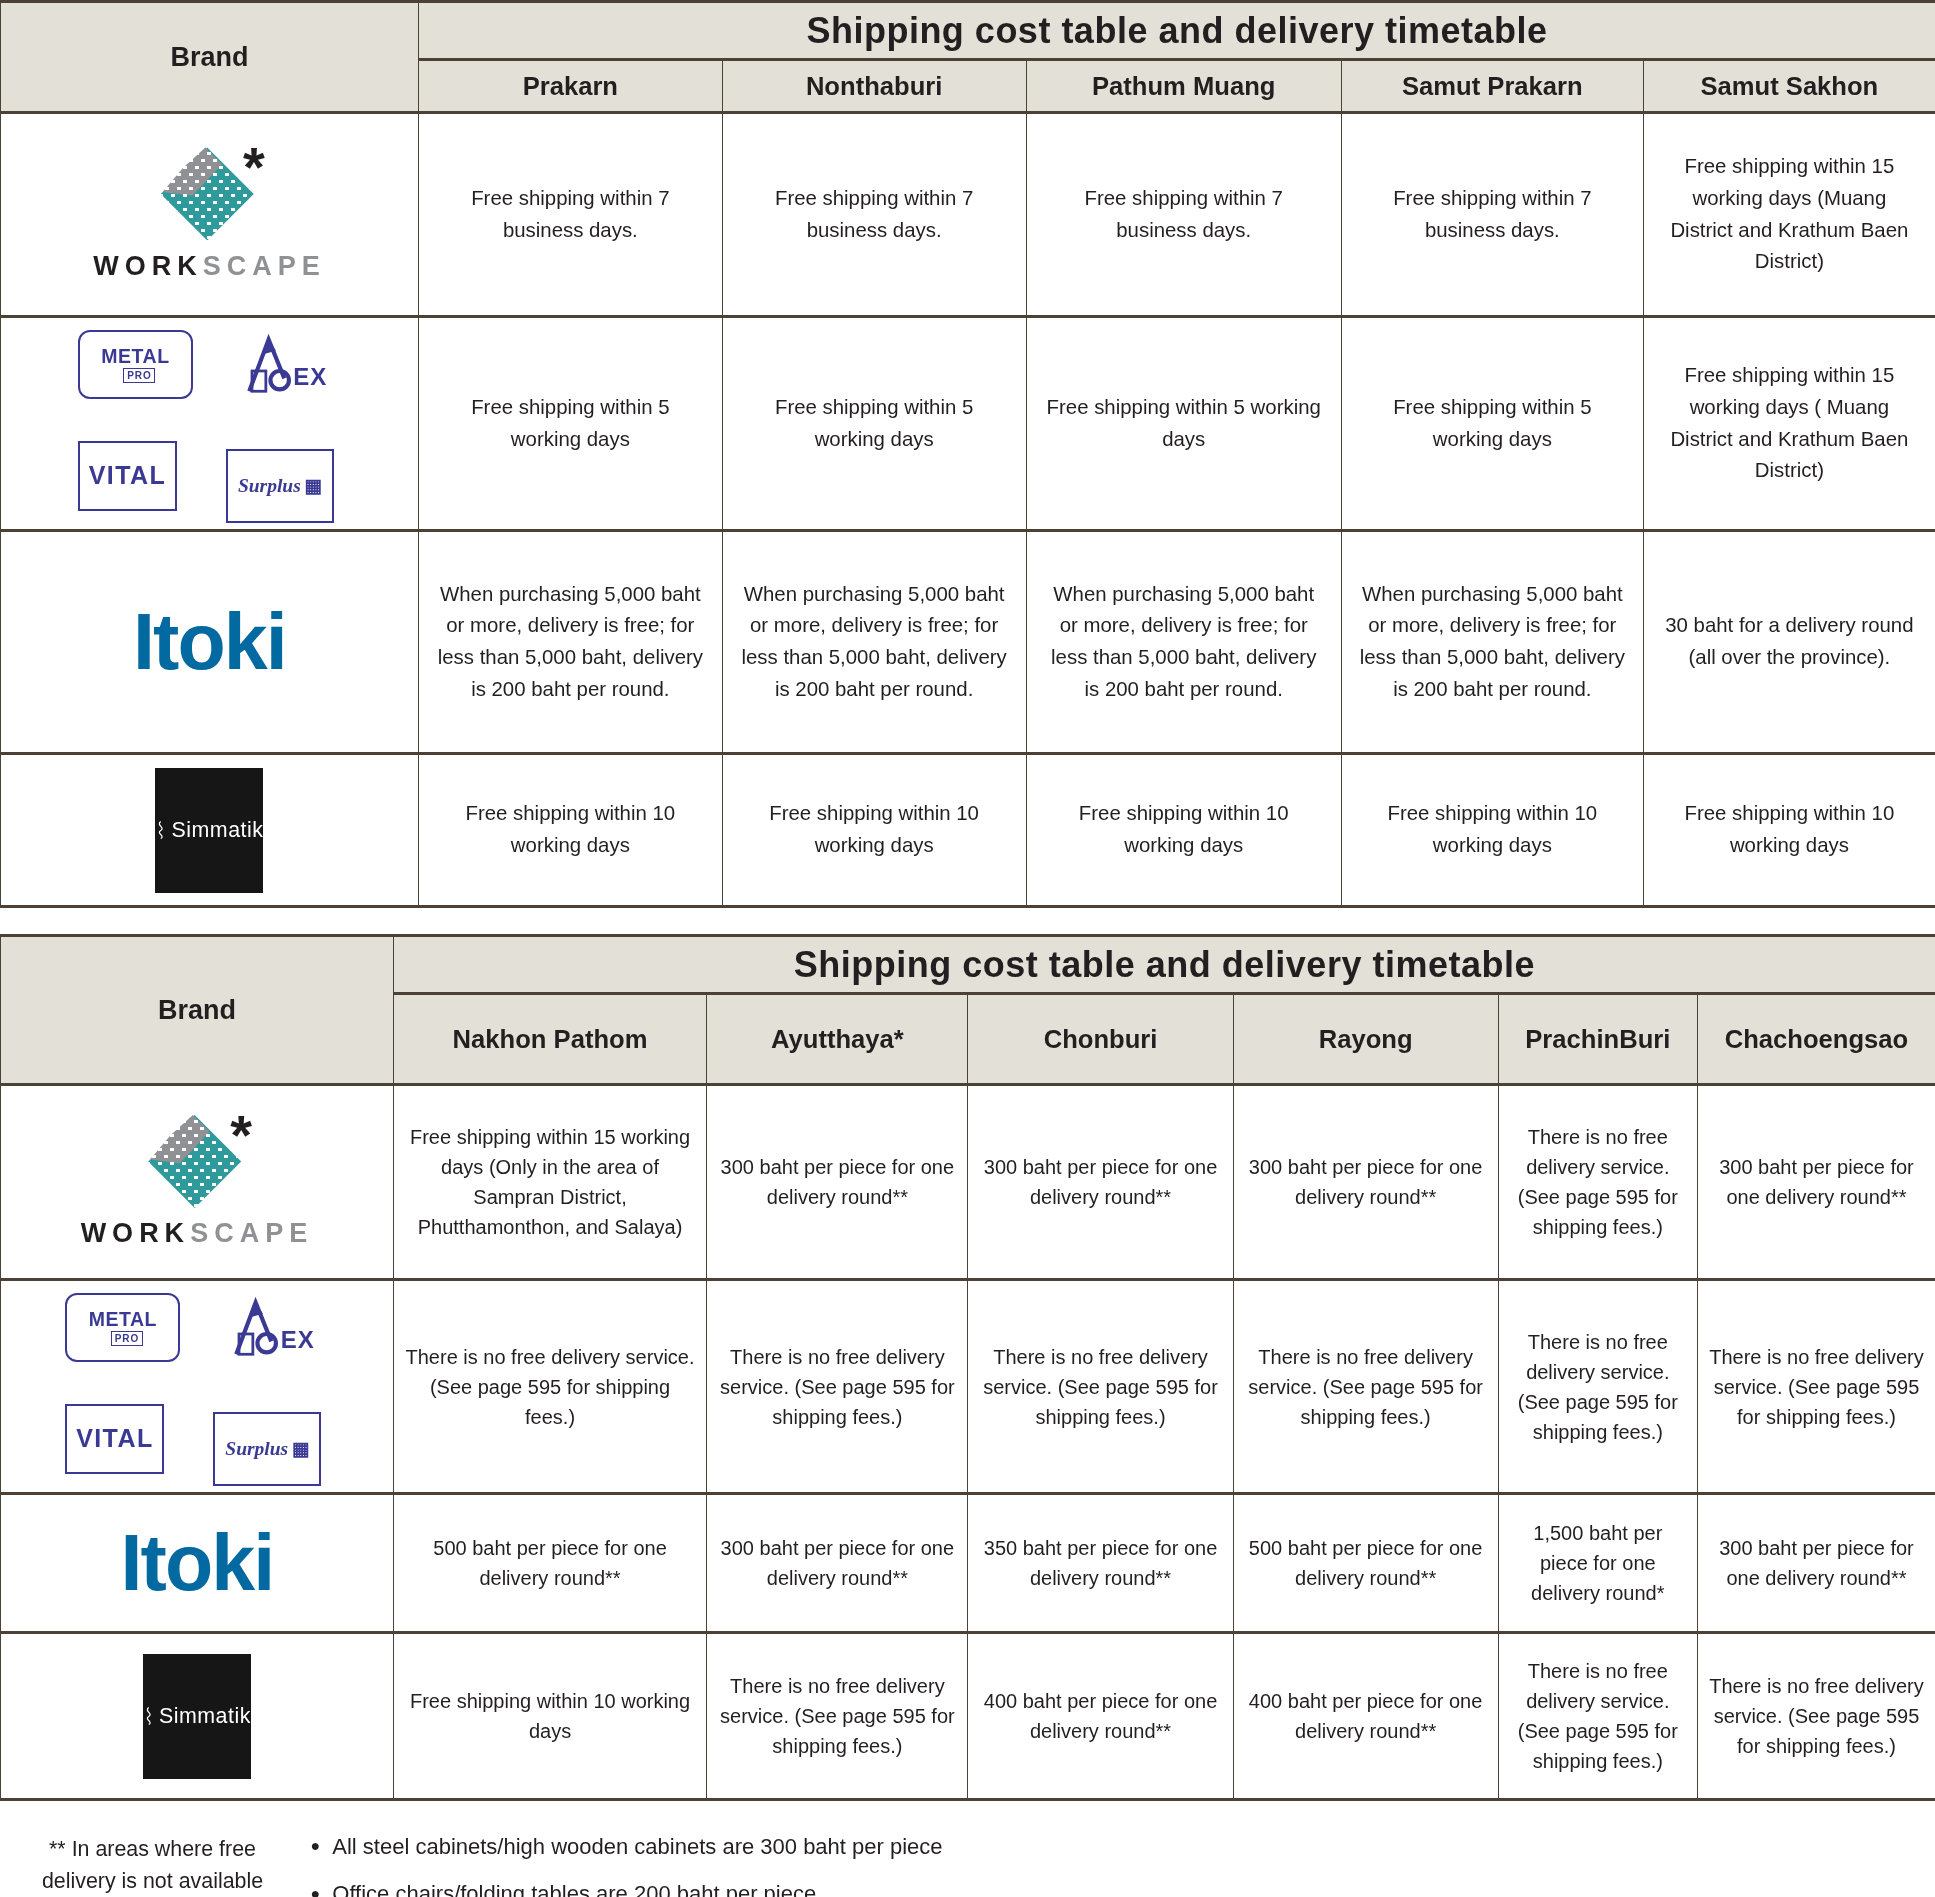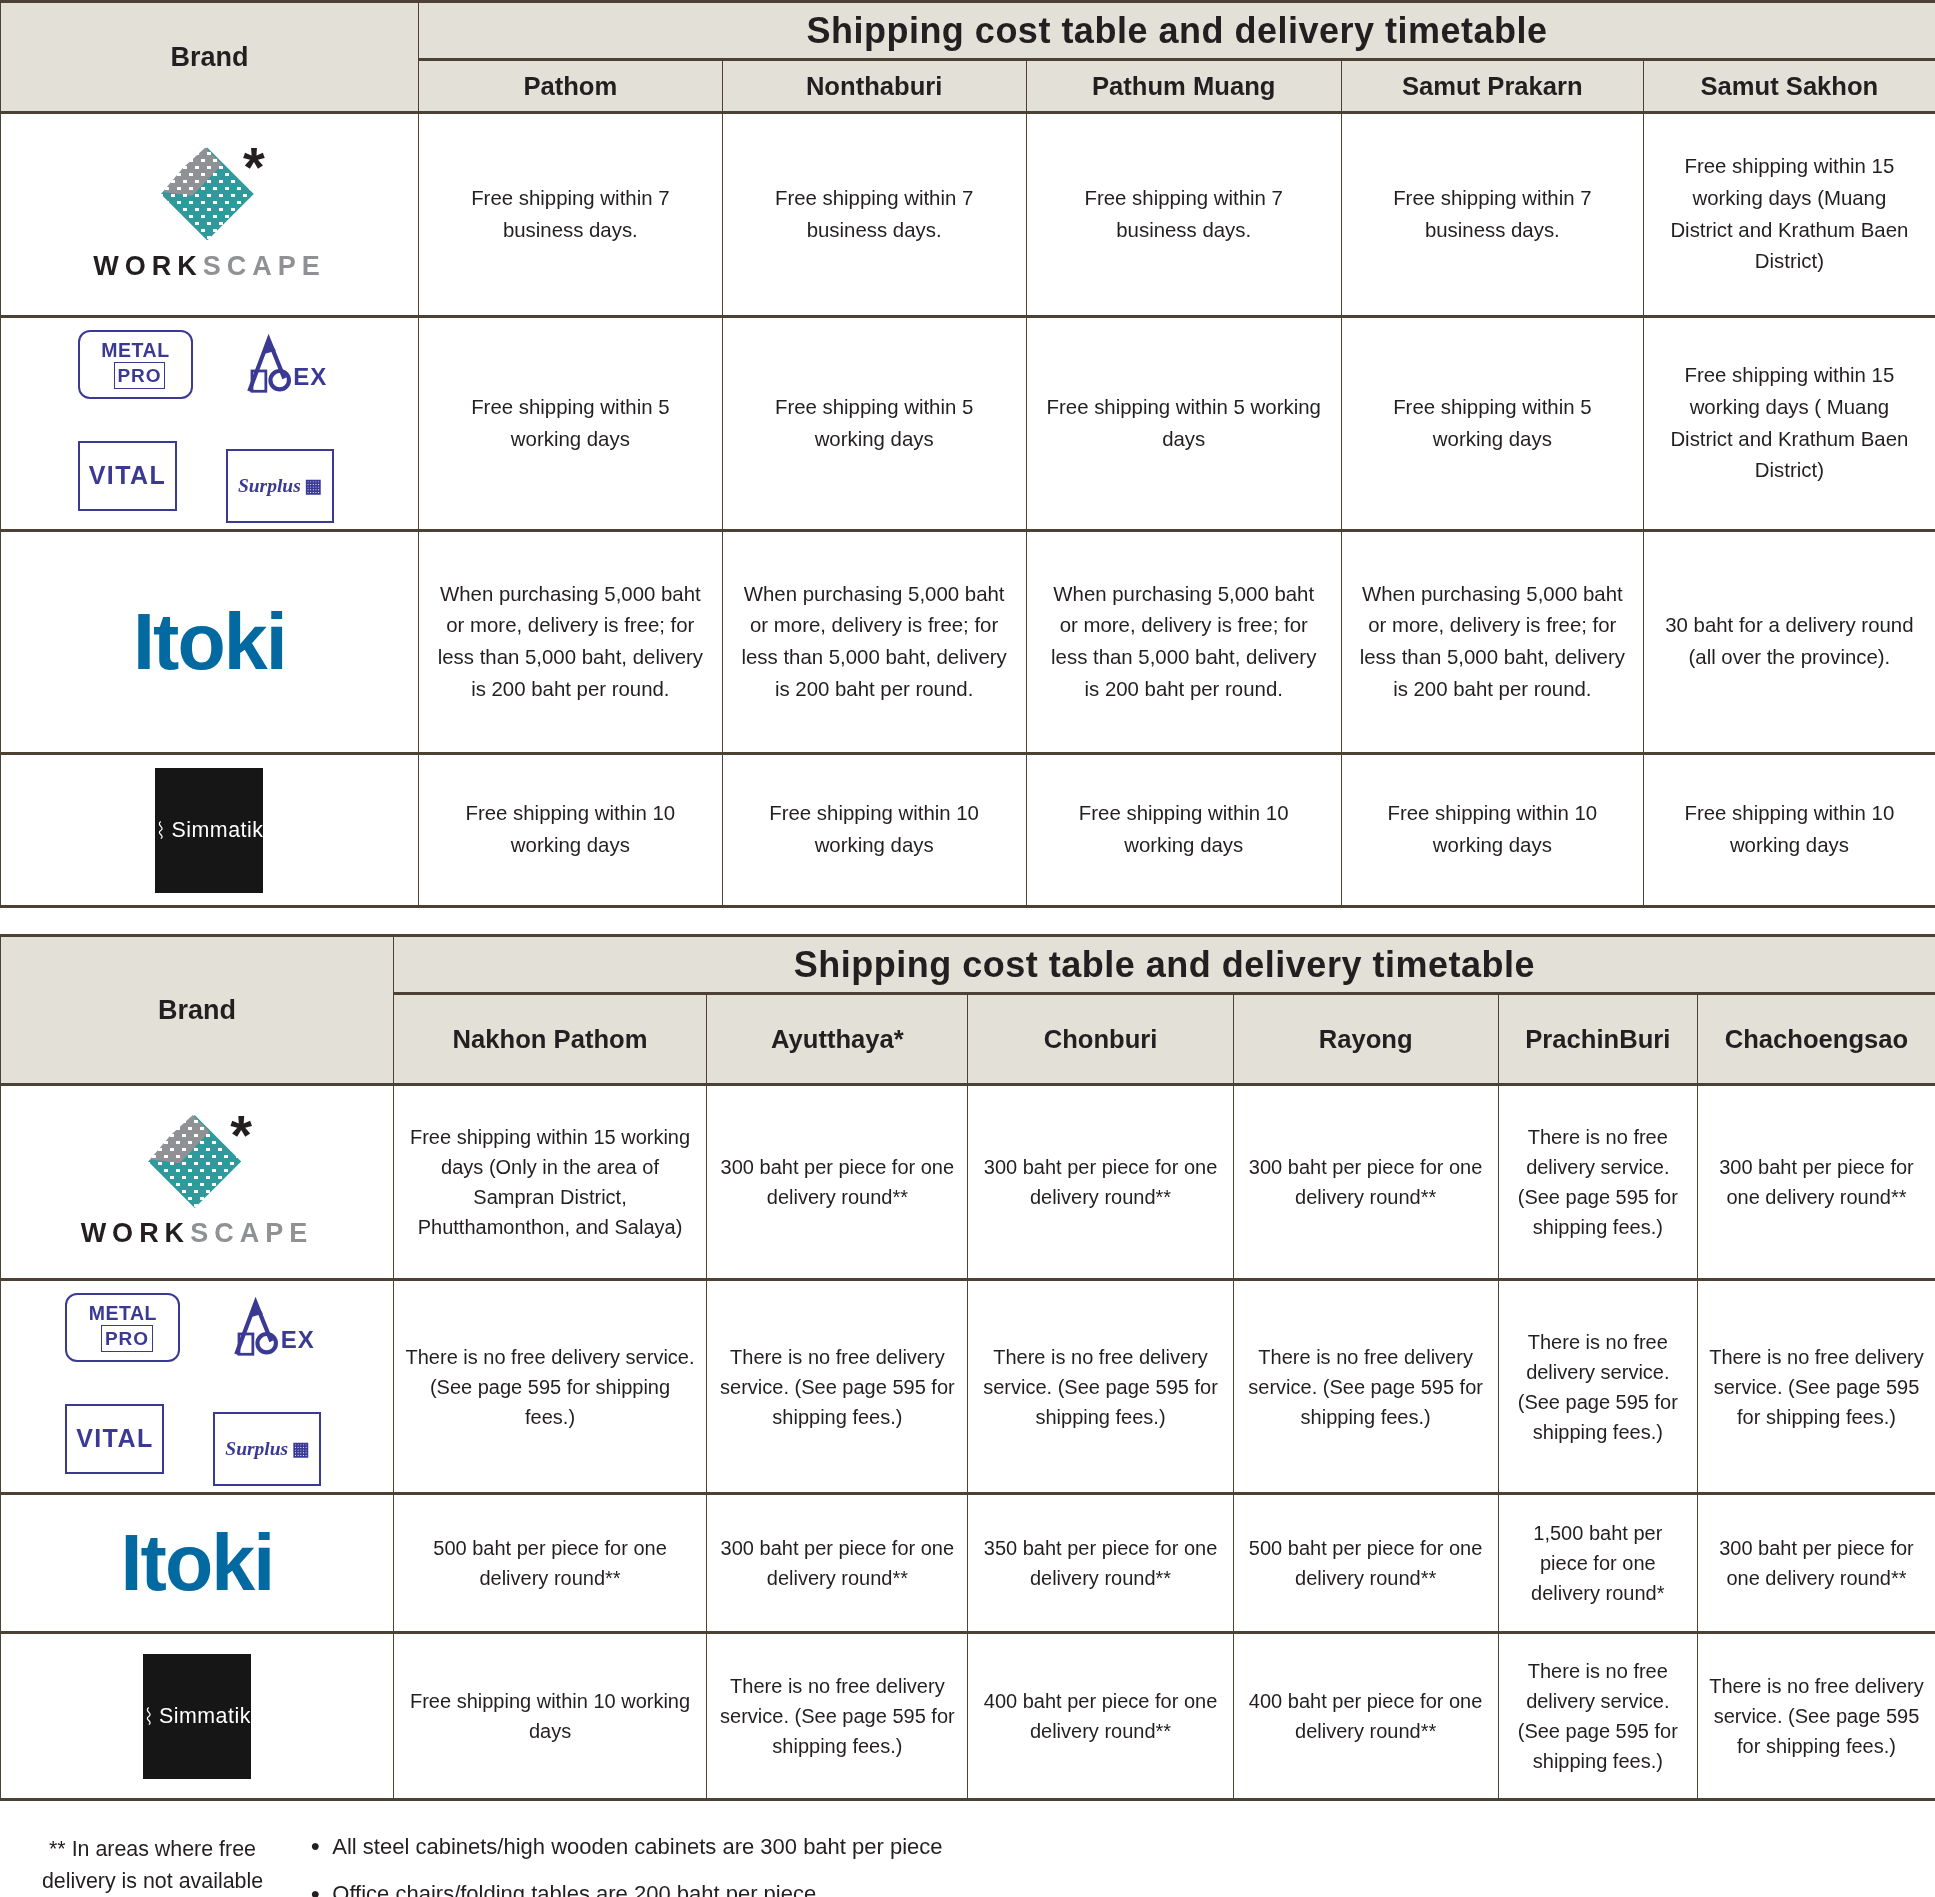--- a/index.html
+++ b/index.html
@@ -77,21 +77,21 @@
   .brand-grid{
     display:grid;grid-template-columns:repeat(2,max-content);
     gap:25px 33px;justify-content:center;align-items:center;
   }
   .lg{display:flex;align-items:center;justify-content:center;color:var(--navy);}
   .lg-metalpro{
     width:115px;height:69px;border:2.8px solid var(--navy);border-radius:12px;
     font-weight:700;font-size:19.5px;letter-spacing:0.5px;flex-direction:column;
   }
   .pro-box{
-    border:1.9px solid var(--navy);font-size:19px;font-weight:700;
+    border:1.9px solid var(--navy);font-size:10px;font-weight:700;
     padding:1.4px 2.8px;margin-left:8px;letter-spacing:0.9px;
   }
   .lg-apex{width:115px;height:79px;}
   .apex-svg{width:60px;height:65px;}
   .apex-ex{font-size:24px;font-weight:800;margin-left:-6.5px;margin-top:26px;letter-spacing:0.9px;}
   .lg-vital{
     width:99px;height:70px;border:2.8px solid var(--navy);
     font-weight:700;font-size:25px;letter-spacing:1.4px;
   }
   .lg-surplus{
@@ -133,21 +133,21 @@
     <col style="width:16.3%">
       <col style="width:15.6%">
       <col style="width:15.1%">
   </colgroup>
   <tbody>
       <tr class="rh-title">
     <td class="hdr t-brand" rowspan="2">Brand</td>
     <td class="hdr t-title" colspan="5">Shipping cost table and delivery timetable</td>
   </tr>
   <tr class="rh-city">
-    <td class="hdr t-city">Pathom</td>
+    <td class="hdr t-city">Prakarn</td>
     <td class="hdr t-city">Nonthaburi</td>
     <td class="hdr t-city">Pathum Muang</td>
     <td class="hdr t-city">Samut Prakarn</td>
     <td class="hdr t-city">Samut Sakhon</td>
   </tr>
 
   <tr class="r1">
     <td class="brand-cell">
       <div class="ws-logo">
         <div class="ws-dots">

